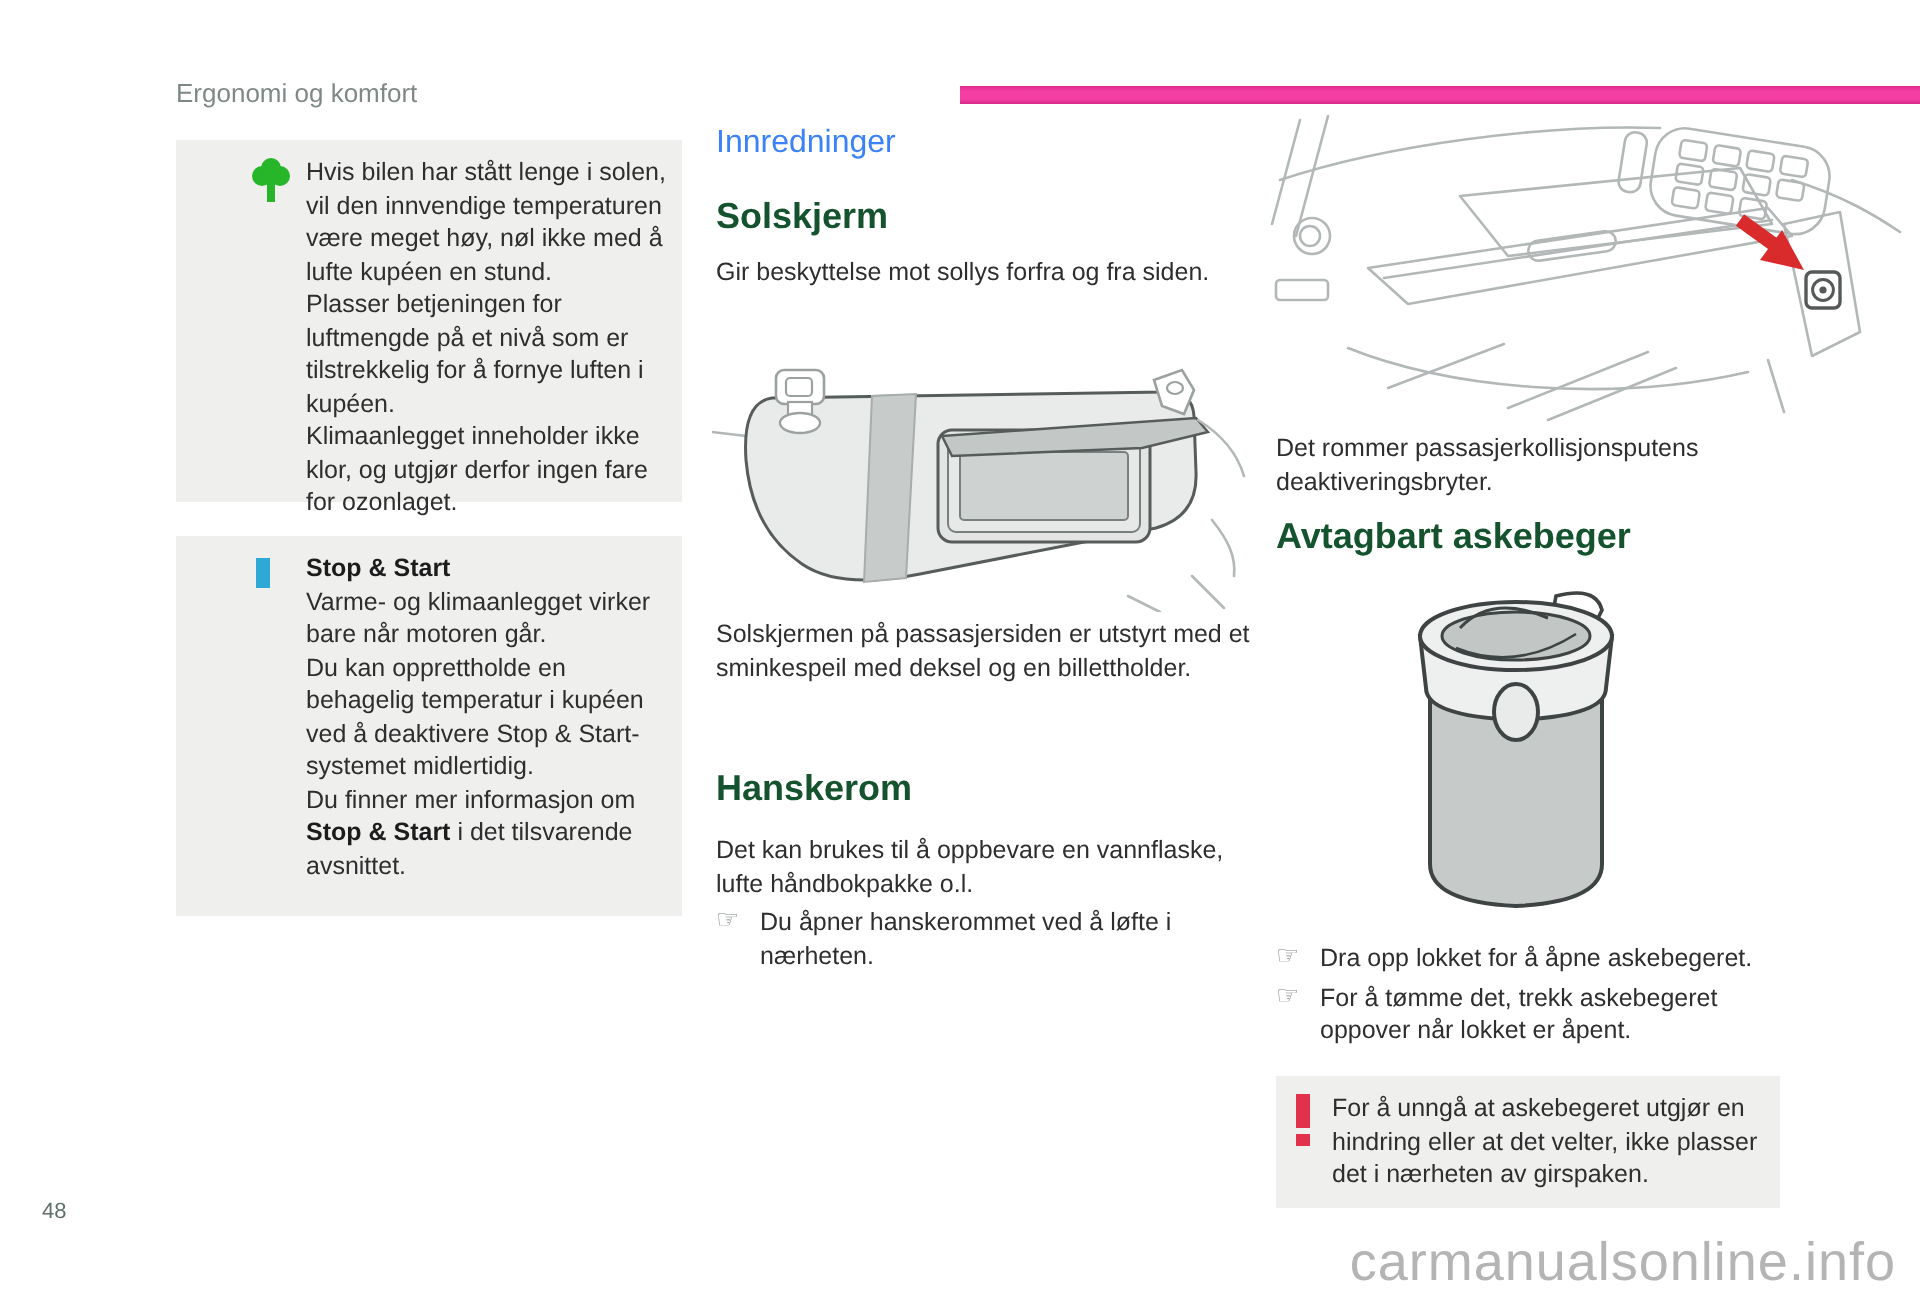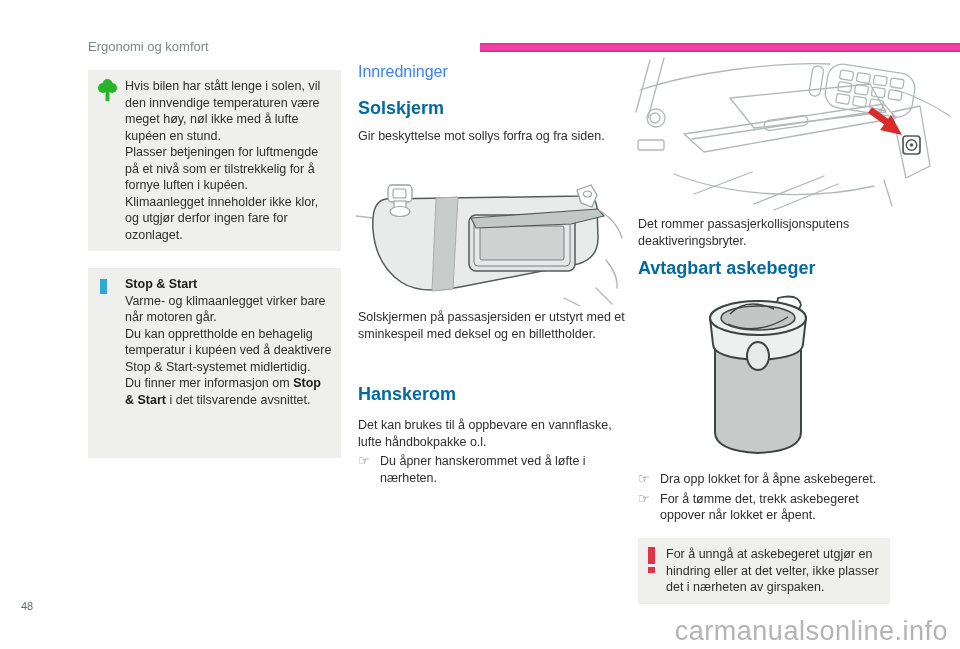--- a/index.html
+++ b/index.html
@@ -11,39 +11,39 @@
   .txt { font-size:12.5px; line-height:16.5px; }
   .abs { position:absolute; }
 
   
   .chapter-label { left:88px; top:39px; font-size:13px; color:#7e8985; }
   .pink-bar { left:480px; top:43px; width:480px; height:9px;
     background:linear-gradient(#e02c8c,#f43ea4 30%,#f43ea4 72%,#d62a85); }
 
   
   .note-box { left:88px; width:253px; background:#efefee; }
-  .note-box .body { position:relative; padding:8px 8px 0 37px; }
+  .note-box .body { position:relative; padding:8px 8px 0 37px;margin-left:28px; }
   .eco-box  { top:70px;  height:181px; }
   .info-box { top:268px; height:190px; }
 
   .tree-ic { position:absolute; left:8px; top:9px; width:23px; height:23px; }
 
   .info-ic { position:absolute; left:12px; top:11px; width:7px; }
   .info-ic .dot { width:7px; height:6px; background:#2ea9d6; margin-bottom:3px; }
   .info-ic .bar { width:7px; height:15px; background:#2ea9d6; }
 
   .warn-ic { position:absolute; left:10px; top:9px; width:7px; }
   .warn-ic .bar { width:7px; height:17px; background:#e23249; margin-bottom:3px; }
   .warn-ic .dot { width:7px; height:6px; background:#e23249; }
 
   .b { font-weight:bold; color:#1c1c1c; }
 
   
   .section-title { left:358px; top:63px; font-size:16px; color:#3b82f6; }
-  .h2 { font-size:18px; font-weight:bold; color:#0369a1; }
+  .h2 { font-size:18px; font-weight:bold; color:#14532d; }
   .h-solskjerm { left:358px; top:98px; }
   .visor-intro { left:358px; top:128px; width:280px; white-space:nowrap; }
   .visor-art   { left:356px; top:168px; }
   .visor-caption { left:358px; top:309px; width:276px; }
   .h-hanskerom { left:358px; top:384px; }
   .hanskerom-text { left:358px; top:417px; width:276px; }
 
   
   .bullet { position:relative; padding-left:22px; margin-top:3px; }
   .hand { position:absolute; left:0; top:0; color:#7d8482;

